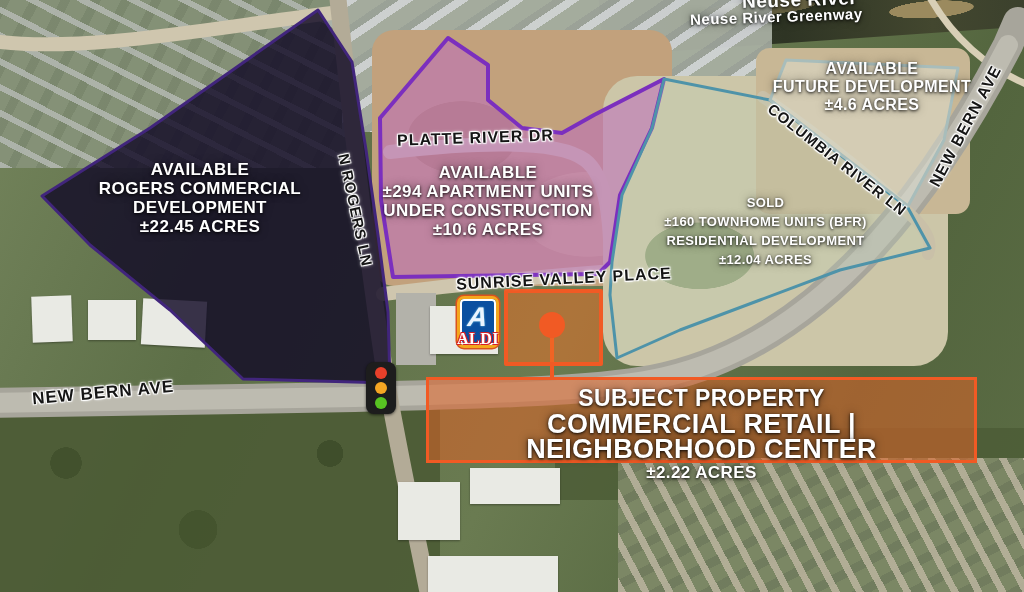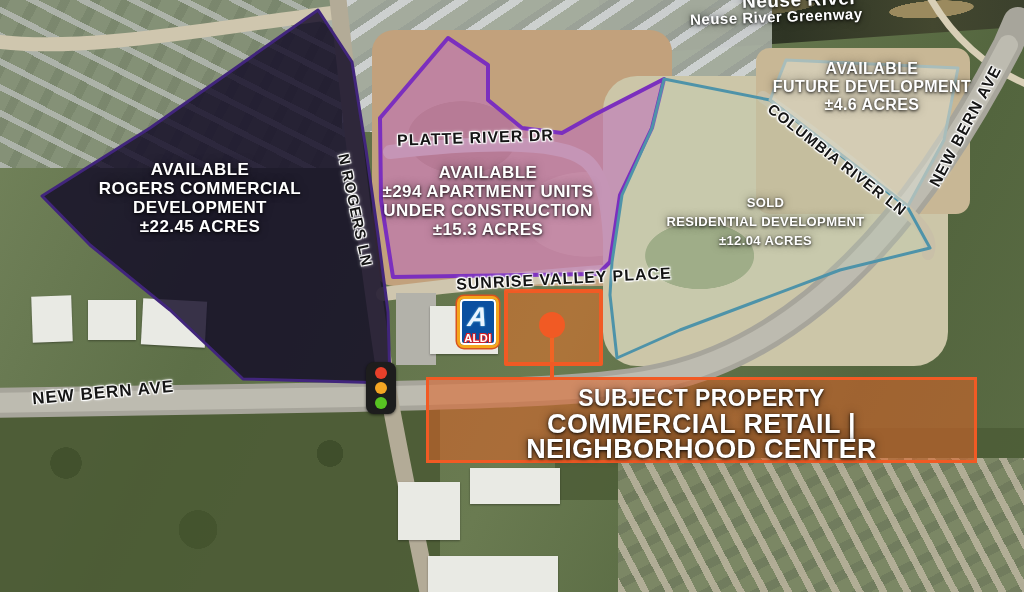--- a/index.html
+++ b/index.html
@@ -85,22 +85,22 @@
   .lbl-fc{left:40px;top:160px;width:320px;font-size:17px;line-height:19px;}
   .lbl-apt{left:378px;top:163px;width:220px;font-size:17px;line-height:19px;}
   .lbl-th{left:628px;top:193px;width:275px;font-size:13px;line-height:19px;}
   .lbl-fd{left:772px;top:60px;width:200px;font-size:16px;line-height:18px;}
   
   .aldi{left:457px;top:296px;width:42px;height:52px;border:3px solid #f4a71d;border-radius:7px;
     background:#0a4fa0;box-shadow:0 0 0 1.5px #d9531e, inset 0 0 0 2px #ffffff;
     display:flex;flex-direction:column;align-items:center;justify-content:flex-end;box-sizing:border-box;}
   .aldi-a{font-style:italic;font-weight:bold;font-size:27px;line-height:30px;color:#eaf4ff;
     transform:skewX(-6deg);text-shadow:0 0 2px #7fd0e8;}
-  .aldi-word{font-weight:bold;font-size:11px;line-height:13px;color:#fff;letter-spacing:.5px;
-    text-shadow:1px 1px 0 #d42027,-1px -1px 0 #d42027,1px -1px 0 #d42027,-1px 1px 0 #d42027;}
+  .aldi-word{font-weight:bold;font-size:16px;line-height:13px;color:#fff;letter-spacing:.5px;
+    text-shadow:1px 1px 0 #d42027,-1px -1px 0 #d42027,1px -1px 0 #d42027,-1px 1px 0 #d42027;font-family:Liberation Serif, serif;}
   .signal{left:366px;top:362px;width:30px;height:52px;background:#1d1d1d;border-radius:8px;
     display:flex;flex-direction:column;align-items:center;justify-content:center;gap:3px;
     box-shadow:0 1px 3px rgba(0,0,0,.6);}
   .signal i{display:block;width:12px;height:12px;border-radius:50%;}
   .sig-red{background:var(--signal_red);}
   .sig-amber{background:var(--signal_amber);}
   .sig-green{background:var(--signal_green);}
 </style>
 </head>
 <body>
@@ -143,35 +143,37 @@
     <polygon class="pg pg-teal" points="664,79 770,100 908,208 930,248 840,270 760,300 680,330 617,358 610,295 612,262 622,195 652,128"></polygon>
     <polygon class="pg pg-topright" points="770,100 786,60 958,68 944,140 908,206"></polygon>
     <line class="leader" x1="552" y1="336" x2="552" y2="379"></line>
     <rect class="pg pg-orange" x="506" y="291" width="95" height="73"></rect>
     <circle class="marker-dot" cx="552" cy="325" r="13"></circle>
   </svg>
 
   <div class="abs subject-box plabel">
     <span class="l1">SUBJECT PROPERTY</span>
     <span class="l2">COMMERCIAL RETAIL | NEIGHBORHOOD CENTER</span>
+    <span class="l3">±2.22 ACRES</span>
   </div>
 
   <div class="plabel lbl-fc">
     <span>AVAILABLE</span>
     <span>ROGERS COMMERCIAL DEVELOPMENT</span>
     <span>±22.45 ACRES</span>
   </div>
   <div class="plabel lbl-apt">
     <span>AVAILABLE</span>
     <span>±294 APARTMENT UNITS</span>
     <span>UNDER CONSTRUCTION</span>
-    <span>±15.3 ACRES</span>
+    <span>±10.6 ACRES</span>
   </div>
   <div class="plabel lbl-th">
     <span>SOLD</span>
+    <span>±160 TOWNHOME UNITS (BFR)</span>
     <span>RESIDENTIAL DEVELOPMENT</span>
     <span>±12.04 ACRES</span>
   </div>
   <div class="plabel lbl-fd">
     <span>AVAILABLE</span>
     <span>FUTURE DEVELOPMENT</span>
     <span>±4.6 ACRES</span>
   </div>
 
   <div class="lbl lbl-white" style="left:742px;top:-11px;font-size:19px;transform:rotate(-2deg);">Neuse River</div>

